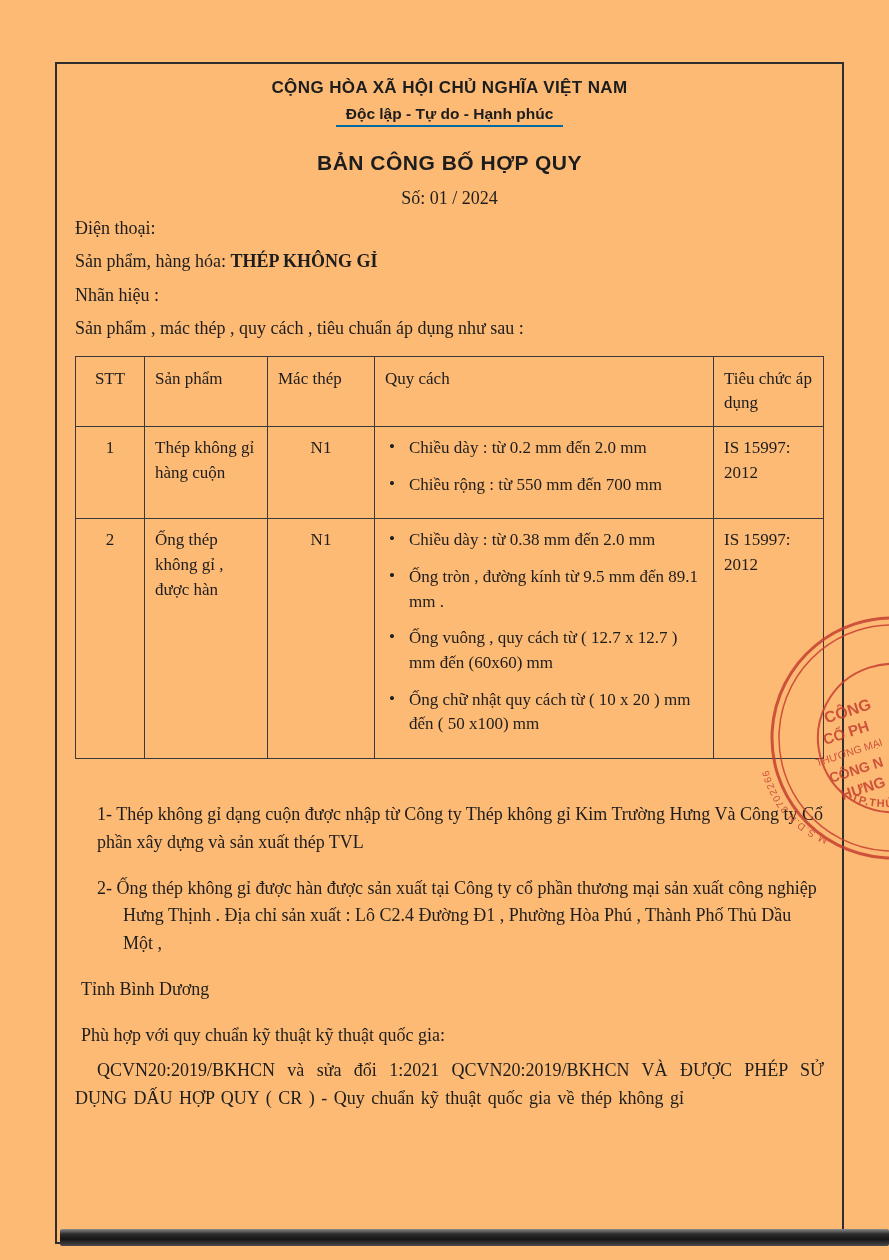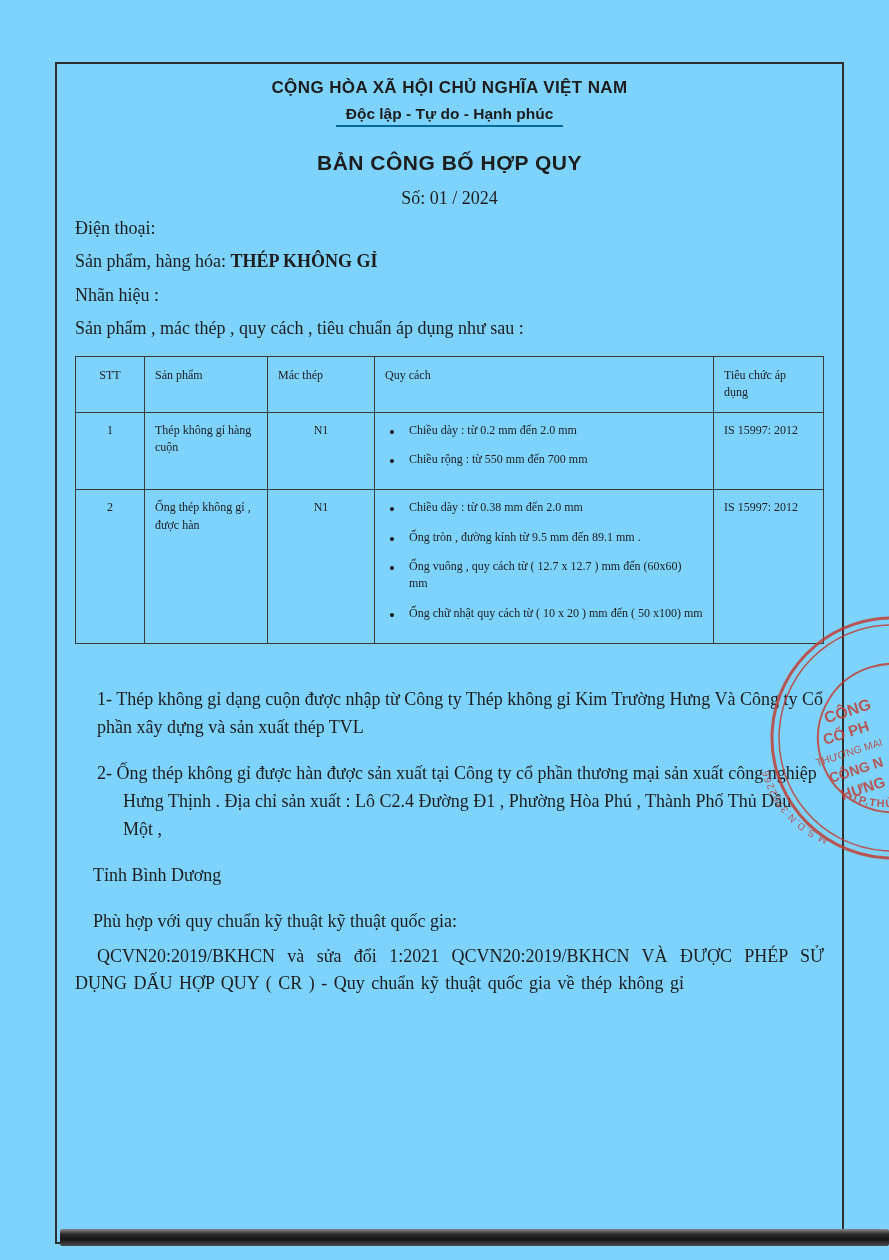--- a/index.html
+++ b/index.html
@@ -1,18 +1,18 @@
 <!DOCTYPE html>
 <html><head>
 <meta charset="utf-8">
 <style>
   html,body { margin:0; padding:0; background:#ffffff; }
   .page {
     position:relative; width:889px; height:1260px;
-    background:#7dd3fc; overflow:hidden;
+    background:#fdba74; overflow:hidden;
     font-family:"Liberation Serif","DejaVu Serif",serif;
     color:#1d1d1d;
   }
   .frame {
     position:absolute; left:55px; top:62px; width:789px; height:1182px;
     border:2px solid #2e2e2e; box-sizing:border-box;
     padding:8px 18px 0 18px;
   }
   .nat-header {
     text-align:center; font-family:"Liberation Sans","DejaVu Sans",sans-serif;
@@ -27,42 +27,42 @@
     text-align:center; font-family:"Liberation Sans","DejaVu Sans",sans-serif;
     font-weight:bold; font-size:21px; letter-spacing:0.5px; margin-top:28px;
   }
   .doc-number { text-align:center; font-size:18px; margin-top:13px; }
   .p { font-size:18px; line-height:1.58; margin:5px 0; }
   .p.first { margin-top:14px; }
   .indent { }
   .bold { font-weight:bold; }
   table.spec {
     width:100%; border-collapse:collapse; margin-top:13px;
-    font-size:12px; line-height:1.45;
+    font-size:17px; line-height:1.45;
   }
   table.spec th, table.spec td {
     border:1.5px solid #3a3a3a; padding:9px 10px; vertical-align:top;
     text-align:left; font-weight:normal;
   }
   table.spec th { padding:10px 10px; }
   .col-stt  { width:48px;  text-align:center !important; }
   .col-sp   { width:102px; }
   .col-mt   { width:86px;  }
   .col-qc   { width:318px; }
   td.cell-stt, td.cell-mt { text-align:center !important; padding-top:14px; }
   td.cell-sp { padding-top:14px; text-align:justify; }
   td.cell-qc { padding:14px 12px 8px 14px; }
   td.cell-tc { padding-top:14px; }
   ul.specs { margin:0; padding:0; list-style:none; }
   ul.specs li { position:relative; padding-left:24px; margin-bottom:12px; }
   ul.specs li::before { content:"•"; position:absolute; left:4px; top:-1px; font-size:17px; }
   .notes { margin-top:42px; font-size:18px; line-height:1.55; }
   .note { margin-left:22px; margin-bottom:7px; }
   .note-hang { padding-left:26px; text-indent:-26px; }
-  .plain { margin-left:18px; margin-bottom:7px; }
+  .plain { margin-left:6px; margin-bottom:7px; }
   .final { text-align:justify; text-indent:22px; margin-top:4px; word-spacing:2px; }
   .scan-band {
     position:absolute; left:60px; right:0; top:1229px; height:17px;
     background:linear-gradient(to bottom,#8a8a8a 0%,#2c2c2c 30%,#161616 60%,#4a4a4a 100%);
     border-radius:2px;
   }
   .stamp-wrap { position:absolute; left:762px; top:610px; width:250px; height:250px; pointer-events:none; }
   .stamp-wrap svg text { fill:#c43b2e; font-family:"Liberation Sans","DejaVu Sans",sans-serif; }
 </style>
 </head>

